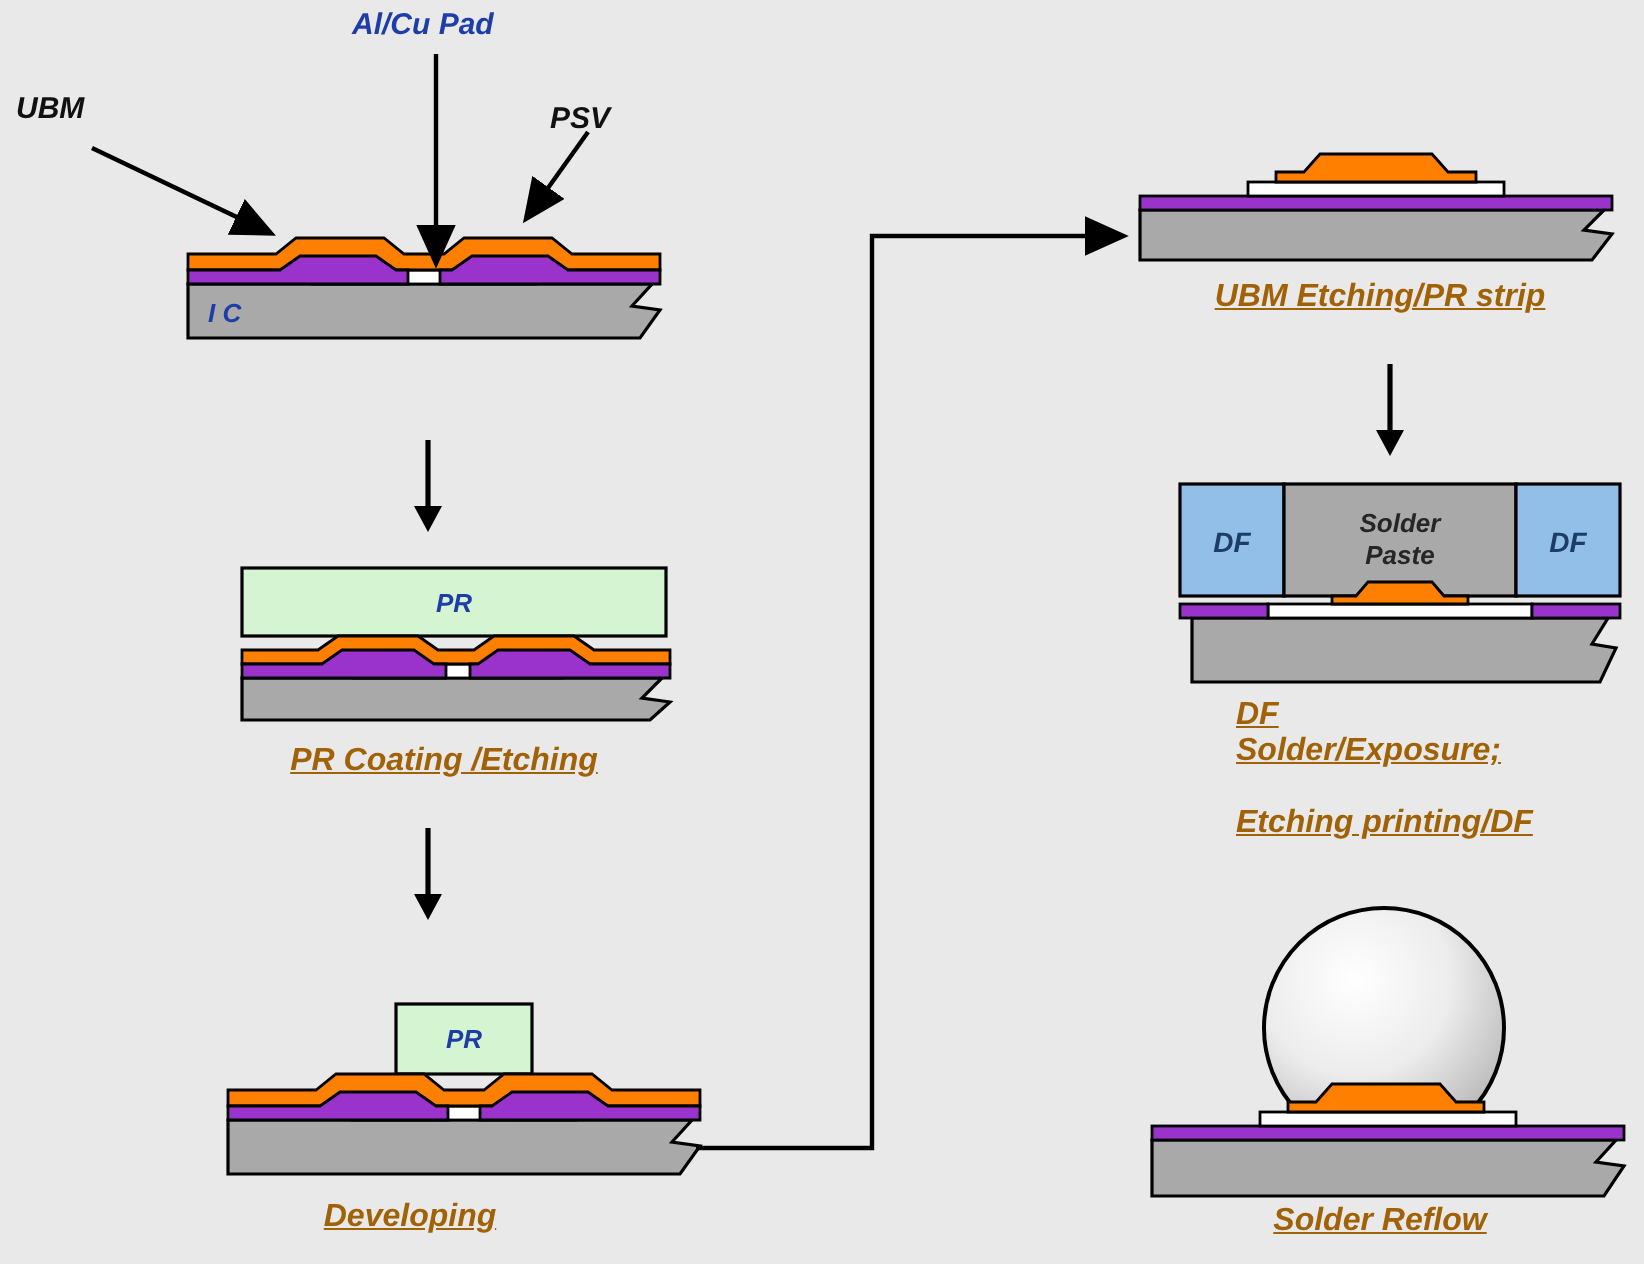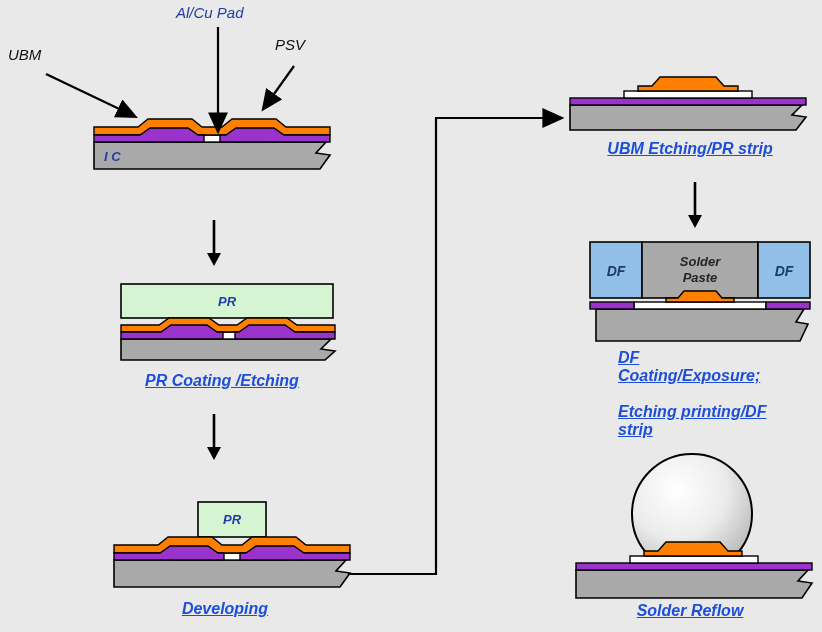--- a/index.html
+++ b/index.html
@@ -2,40 +2,40 @@
 <html><head>
 <meta charset="utf-8">
 <style>
   * { margin:0; padding:0; box-sizing:border-box; }
   body { background:#e9e9e9; }
   #stage {
     position:relative; width:822px; height:632px; background:#e9e9e9;
     font-family:"Liberation Sans","DejaVu Sans",sans-serif; overflow:hidden;
   }
   .abs { position:absolute; }
-  .anno-label { font-weight:normal; font-style:italic; font-size:15px; color:#111; white-space:nowrap; }
+  .anno-label { font-weight:bold; font-style:italic; font-size:15px; color:#111; white-space:nowrap; }
   .blue { color:#1f3da8; }
-  .cap { font-weight:bold; font-style:italic; font-size:16px; color:#1d4ed8; text-decoration:underline; white-space:nowrap; }
+  .cap { font-weight:bold; font-style:italic; font-size:16px; color:#a16207; text-decoration:underline; white-space:nowrap; }
   .center { text-align:center; }
   .cap-gap { margin-top:18px; }
   .outline { stroke:#000; stroke-width:1.4; }
   .outline2 { stroke:#000; stroke-width:1.6; }
   .arrowline { stroke:#000; stroke-width:2.2; fill:none; }
   svg text { font-family:"Liberation Sans","DejaVu Sans",sans-serif; }
   .svgtxt { font-style:italic; font-weight:bold; }
   .overlay { z-index:5; }
 </style>
 </head>
 <body>
 
 <div id="stage">
 
   <div class="abs anno-label blue" style="left:176px;top:4px">Al/Cu Pad</div>
   <div class="abs anno-label" style="left:8px;top:46px">UBM</div>
-  <div class="abs anno-label" style="left:275px;top:36px">PSV</div>
+  <div class="abs anno-label" style="left:275px;top:51px">PSV</div>
 
   <svg class="abs" style="left:92px;top:98px" width="244" height="74" viewBox="0 0 244 74">
     <polygon class="outline2" points="2,44 234,44 224,55 238,57 228,71 2,71" fill="#a9a9a9"></polygon>
     <rect class="outline" x="64" y="37" width="112" height="7" fill="#ffffff"></rect>
     <polygon class="outline" points="2,29 46,29 56,21 100,21 110,29 130,29 140,21 184,21 194,29 238,29 238,37 2,37" fill="#ff8000"></polygon>
     <polygon class="outline" points="2,37 48,37 58,30 96,30 106,37 112,37 112,44 2,44" fill="#9933cc"></polygon>
     <polygon class="outline" points="128,37 134,37 144,30 182,30 192,37 238,37 238,44 128,44" fill="#9933cc"></polygon>
     <text class="svgtxt" x="12" y="63" font-size="13" fill="#1f3da8">I C</text>
   </svg>
 
@@ -62,21 +62,21 @@
 
   <svg class="abs" style="left:112px;top:492px" width="244" height="98" viewBox="0 0 244 98">
     <rect class="outline2" x="86" y="10" width="68" height="35" fill="#d5f5d2"></rect>
     <polygon class="outline2" points="2,68 234,68 224,79 238,81 228,95 2,95" fill="#a9a9a9"></polygon>
     <rect class="outline" x="64" y="61" width="112" height="7" fill="#ffffff"></rect>
     <polygon class="outline" points="2,53 46,53 56,45 100,45 110,53 130,53 140,45 184,45 194,53 238,53 238,61 2,61" fill="#ff8000"></polygon>
     <polygon class="outline" points="2,61 48,61 58,54 96,54 106,61 112,61 112,68 2,68" fill="#9933cc"></polygon>
     <polygon class="outline" points="128,61 134,61 144,54 182,54 192,61 238,61 238,68 128,68" fill="#9933cc"></polygon>
     <text class="svgtxt" x="120" y="32" font-size="13" text-anchor="middle" fill="#1f3da8">PR</text>
   </svg>
-  <div class="abs cap center" style="left:108px;top:600px;width:234px">Developing</div>
+  <div class="abs cap center" style="left:88px;top:600px;width:234px">Developing</div>
 
   <svg class="abs" style="left:330px;top:104px" width="240" height="484" viewBox="0 0 240 484">
     <defs>
       <marker id="ah2" markerWidth="10" markerHeight="9" refX="8" refY="4.5" orient="auto">
         <path d="M0,0 L10,4.5 L0,9 Z" fill="#000"></path>
       </marker>
     </defs>
     <polyline class="arrowline" points="18,470 106,470 106,14 230,14" marker-end="url(#ah2)"></polyline>
   </svg>
 
@@ -102,23 +102,22 @@
     <rect class="outline2" x="54" y="4" width="116" height="56" fill="#a9a9a9"></rect>
     <rect class="outline2" x="170" y="4" width="52" height="56" fill="#92bfe8"></rect>
     <path class="outline" d="M78,64 L78,60 L90,60 L96,53 L128,53 L134,60 L146,60 L146,64 Z" fill="#ff8000"></path>
     <text class="svgtxt" x="28" y="38" font-size="14" text-anchor="middle" fill="#1c3e66">DF</text>
     <text class="svgtxt" x="196" y="38" font-size="14" text-anchor="middle" fill="#1c3e66">DF</text>
     <text class="svgtxt" x="112" y="28" font-size="13" text-anchor="middle" fill="#262626">Solder</text>
     <text class="svgtxt" x="112" y="44" font-size="13" text-anchor="middle" fill="#262626">Paste</text>
   </svg>
   <div class="abs" style="left:618px;top:349px;width:200px">
     <div class="cap">DF</div>
-    <div class="cap">Coating/Exposure;</div>
+    <div class="cap">Solder/Exposure;</div>
     <div class="cap cap-gap">Etching printing/DF</div>
-    <div class="cap">strip</div>
   </div>
 
   <svg class="abs" style="left:574px;top:452px" width="240" height="150" viewBox="0 0 240 150">
     <defs>
       <radialGradient id="ballGrad" cx="0.38" cy="0.3" r="0.8">
         <stop offset="0" stop-color="#ffffff"></stop>
         <stop offset="0.5" stop-color="#ececec"></stop>
         <stop offset="1" stop-color="#b0b0b0"></stop>
       </radialGradient>
     </defs>

